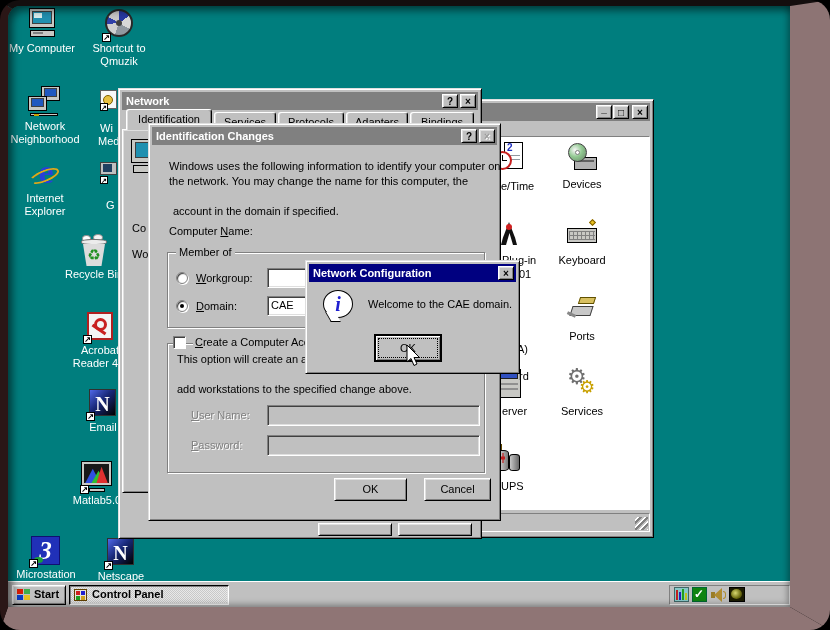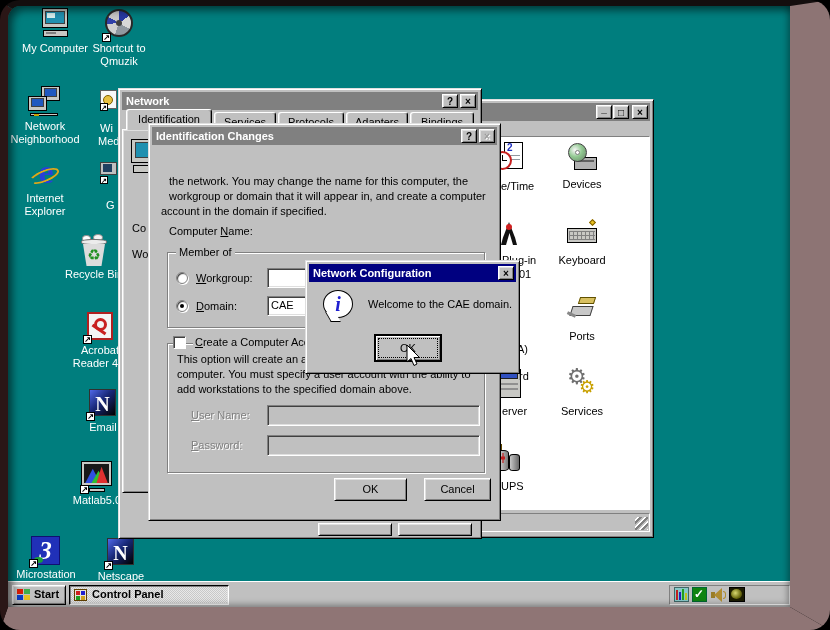--- a/index.html
+++ b/index.html
@@ -75,21 +75,21 @@
   .trayico{position:absolute;top:1px;width:16px;height:16px;}
   .trayico div{position:absolute;box-sizing:border-box;}
   u{text-decoration:underline;}
 </style>
 </head>
 <body>
 
 <div class="stage">
   <div class="screen"></div>
 
-  <div class="dicon" style="left:20px;top:8px;">
+  <div class="dicon" style="left:7px;top:8px;">
     <div class="ico">
       <div style="left:4px;top:0;width:26px;height:20px;background:#c8c8c4;border:1px solid #000;"></div>
       <div style="left:7px;top:3px;width:20px;height:13px;background:#2090b0;border:1px solid #404040;"></div>
       <div style="left:9px;top:5px;width:8px;height:5px;background:#d8f0f0;"></div>
       <div style="left:5px;top:22px;width:25px;height:7px;background:#c8c8c4;border:1px solid #000;"></div>
       <div style="left:8px;top:24px;width:10px;height:2px;background:#808080;"></div>
     </div>
     <div class="dlbl">My Computer</div>
   </div>
 
@@ -303,42 +303,41 @@
     <div class="btn" style="left:199px;top:434px;width:74px;height:13px;"></div>
     <div class="btn" style="left:279px;top:434px;width:74px;height:13px;"></div>
   </div>
 
   <div class="win" style="left:148px;top:123px;width:351px;height:396px;z-index:40;">
     <div class="titlebar tb-inactive" style="left:3px;top:3px;width:345px;height:18px;">
       <span>Identification Changes</span>
       <div class="tbtn" style="right:20px;"><span>?</span></div>
       <div class="tbtn dis" style="right:2px;"><span>×</span></div>
     </div>
+    <div class="lbl" style="left:20px;top:36px;">Windows uses the following information to identify your computer on</div>
     <div class="lbl" style="left:20px;top:51px;">the network.  You may change the name for this computer, the</div>
-    <div class="lbl" style="left:20px;top:66px;">workgroup or domain that it will appear in, and create a computer</div>
-    <div class="lbl" style="left:12px;top:81px;">account in the domain if specified.</div>
+    <div class="lbl" style="left:24px;top:81px;">account in the domain if specified.</div>
 
     <div class="lbl" style="left:20px;top:101px;">Computer <u>N</u>ame:</div>
 
     <div class="group" style="left:18px;top:128px;width:316px;height:74px;">
       <div class="glabel">Member of</div>
     </div>
     <div class="radio" style="left:27px;top:148px;"></div>
     <div class="lbl" style="left:47px;top:148px;"><u>W</u>orkgroup:</div>
     <div class="field" style="left:118px;top:144px;width:180px;height:20px;"></div>
     <div class="radio sel" style="left:27px;top:176px;"></div>
     <div class="lbl" style="left:47px;top:176px;"><u>D</u>omain:</div>
     <div class="field" style="left:118px;top:172px;width:180px;height:20px;">CAE</div>
 
     <div class="group" style="left:18px;top:219px;width:316px;height:128px;"></div>
     <div class="chk" style="left:24px;top:212px;"></div>
     <div class="lbl" style="left:44px;top:212px;background:#c0c0c0;padding:0 2px;"><u>C</u>reate a Computer Acc</div>
     <div class="lbl" style="left:28px;top:229px;">This option will create an ac</div>
-    <div class="lbl" style="left:28px;top:244px;">computer.  You must specify a user account with the ability to</div>
-    <div class="lbl" style="left:28px;top:259px;">add workstations to the specified domain above.</div>
+    <div class="lbl" style="left:28px;top:259px;">add workstations to the specified change above.</div>
     <div class="lbl dis-lbl" style="left:42px;top:285px;"><u>U</u>ser Name:</div>
     <div class="field disabled" style="left:118px;top:281px;width:213px;height:21px;"></div>
     <div class="lbl dis-lbl" style="left:42px;top:315px;"><u>P</u>assword:</div>
     <div class="field disabled" style="left:118px;top:311px;width:213px;height:21px;"></div>
 
     <div class="btn" style="left:185px;top:354px;width:73px;height:23px;line-height:21px;">OK</div>
     <div class="btn" style="left:275px;top:354px;width:67px;height:23px;line-height:21px;">Cancel</div>
   </div>
 
   <div class="win" style="left:305px;top:260px;width:213px;height:112px;z-index:50;">

